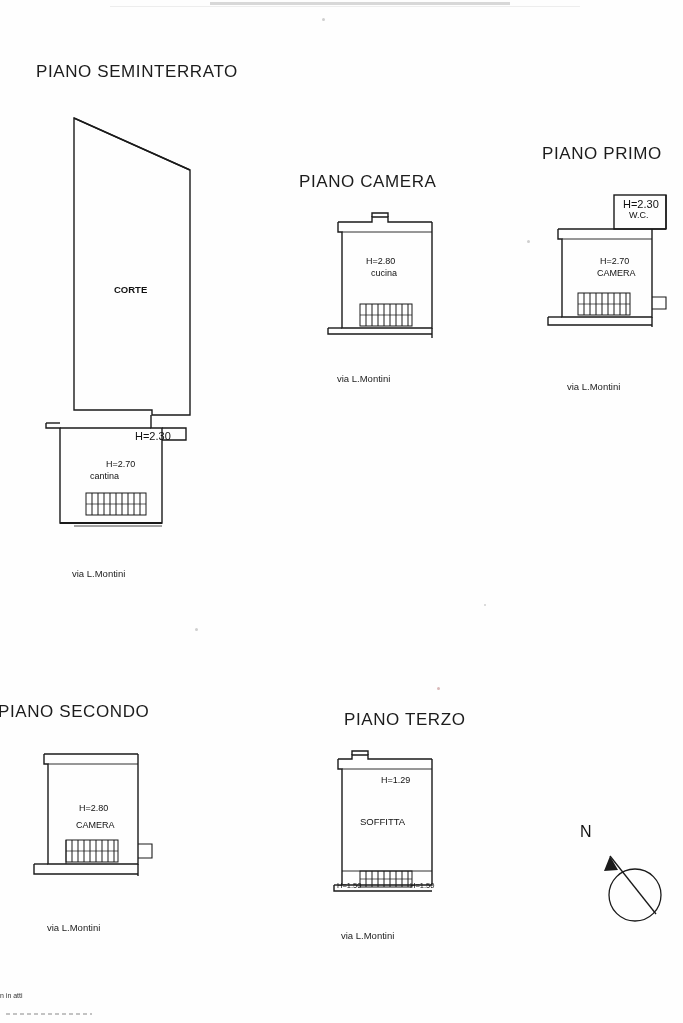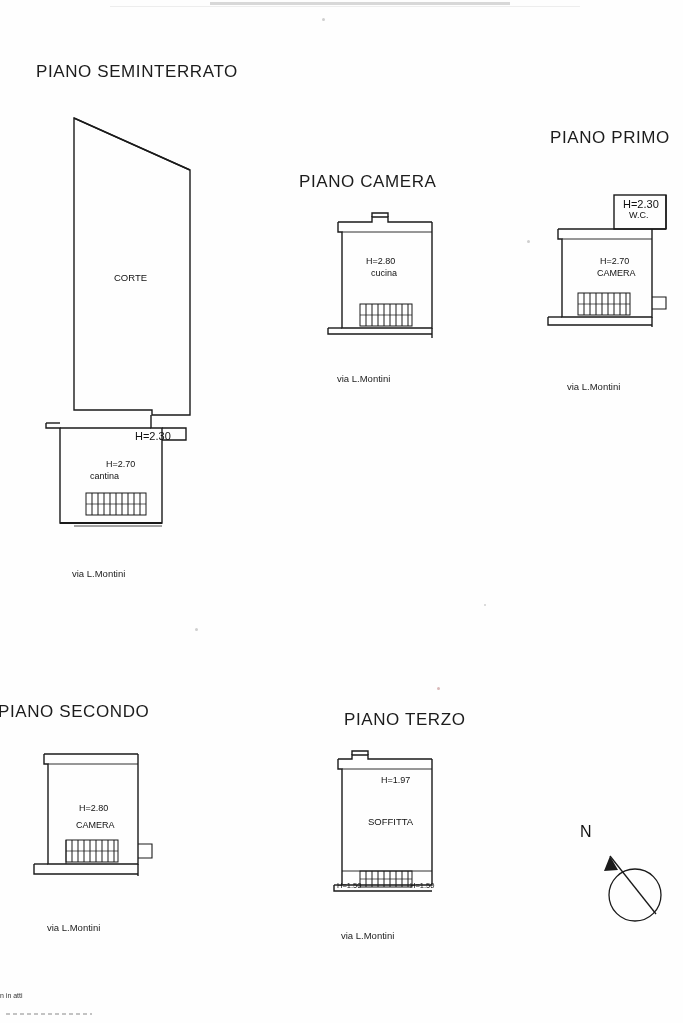--- a/index.html
+++ b/index.html
@@ -131,21 +131,21 @@
       <line x1="80" y1="383" x2="80" y2="405"></line>
       <line x1="86" y1="383" x2="86" y2="405"></line>
       <line x1="92" y1="383" x2="92" y2="405"></line>
       <line x1="98" y1="383" x2="98" y2="405"></line>
       <line x1="104" y1="383" x2="104" y2="405"></line>
       <line x1="110" y1="383" x2="110" y2="405"></line>
       <line x1="56" y1="394" x2="116" y2="394" stroke-width="0.7"></line>
     </g>
   </svg>
 
-  <div class="room-label big" style="left:114px;top:272px;">CORTE</div>
+  <div class="room-label big" style="left:114px;top:284px;font-weight:bold;">CORTE</div>
   <div class="h-tag" style="left:135px;top:430px;">H=2.30</div>
   <div class="room-label" style="left:106px;top:459px;">H=2.70</div>
   <div class="room-label" style="left:90px;top:471px;">cantina</div>
   <div class="street-label" style="left:72px;top:568px;">via L.Montini</div>
 
   <div class="floor-title" style="left:299px;top:172px;">PIANO CAMERA</div>
 
   <svg class="plan-svg" width="140" height="160" viewBox="0 0 140 160" style="left:320px;top:208px;">
     <g fill="none" stroke="#1a1a1a" stroke-width="1.4">
 
@@ -172,21 +172,21 @@
       <line x1="82" y1="96" x2="82" y2="118"></line>
       <line x1="88" y1="96" x2="88" y2="118"></line>
       <line x1="40" y1="107" x2="92" y2="107" stroke-width="0.7"></line>
     </g>
   </svg>
 
   <div class="room-label" style="left:366px;top:256px;">H=2.80</div>
   <div class="room-label" style="left:371px;top:268px;">cucina</div>
   <div class="street-label" style="left:337px;top:373px;">via L.Montini</div>
 
-  <div class="floor-title" style="left:542px;top:128px;margin-left:8px;">PIANO PRIMO</div>
+  <div class="floor-title" style="left:542px;top:144px;">PIANO PRIMO</div>
 
   <svg class="plan-svg" width="150" height="160" viewBox="0 0 150 160" style="left:540px;top:185px;">
     <g fill="none" stroke="#1a1a1a" stroke-width="1.4">
 
       <rect x="74" y="10" width="52" height="34"></rect>
 
       <path d="M18 44 L18 54 L22 54 L22 132 L112 132 L112 44"></path>
       <path d="M18 44 L126 44"></path>
       <path d="M22 54 L112 54" stroke-width="0.9"></path>
       <path d="M126 44 L126 10"></path>
@@ -271,22 +271,22 @@
       <line x1="58" y1="126" x2="58" y2="142"></line>
       <line x1="64" y1="126" x2="64" y2="142"></line>
       <line x1="70" y1="126" x2="70" y2="142"></line>
       <line x1="76" y1="126" x2="76" y2="142"></line>
       <line x1="82" y1="126" x2="82" y2="142"></line>
       <line x1="88" y1="126" x2="88" y2="142"></line>
       <line x1="40" y1="134" x2="92" y2="134" stroke-width="0.7"></line>
     </g>
   </svg>
 
-  <div class="room-label" style="left:381px;top:775px;">H=1.97</div>
-  <div class="room-label big" style="left:368px;top:816px;">SOFFITTA</div>
+  <div class="room-label" style="left:381px;top:775px;">H=1.29</div>
+  <div class="room-label big" style="left:360px;top:816px;">SOFFITTA</div>
   <div class="h-tag" style="left:337px;top:881px;font-size:7.5px;">H=1.50</div>
   <div class="h-tag" style="left:410px;top:881px;font-size:7.5px;">H=1.50</div>
   <div class="street-label" style="left:341px;top:930px;">via L.Montini</div>
 
   <div class="north-letter" style="left:580px;top:823px;">N</div>
   <svg class="plan-svg" width="90" height="90" viewBox="0 0 90 90" style="left:590px;top:840px;">
     <g fill="none" stroke="#1a1a1a" stroke-width="1.3">
       <circle cx="45" cy="55" r="26"></circle>
       <line x1="20" y1="16" x2="66" y2="74"></line>
       <path d="M20 16 L28 30 L14 31 Z" fill="#1a1a1a" stroke="none"></path>

